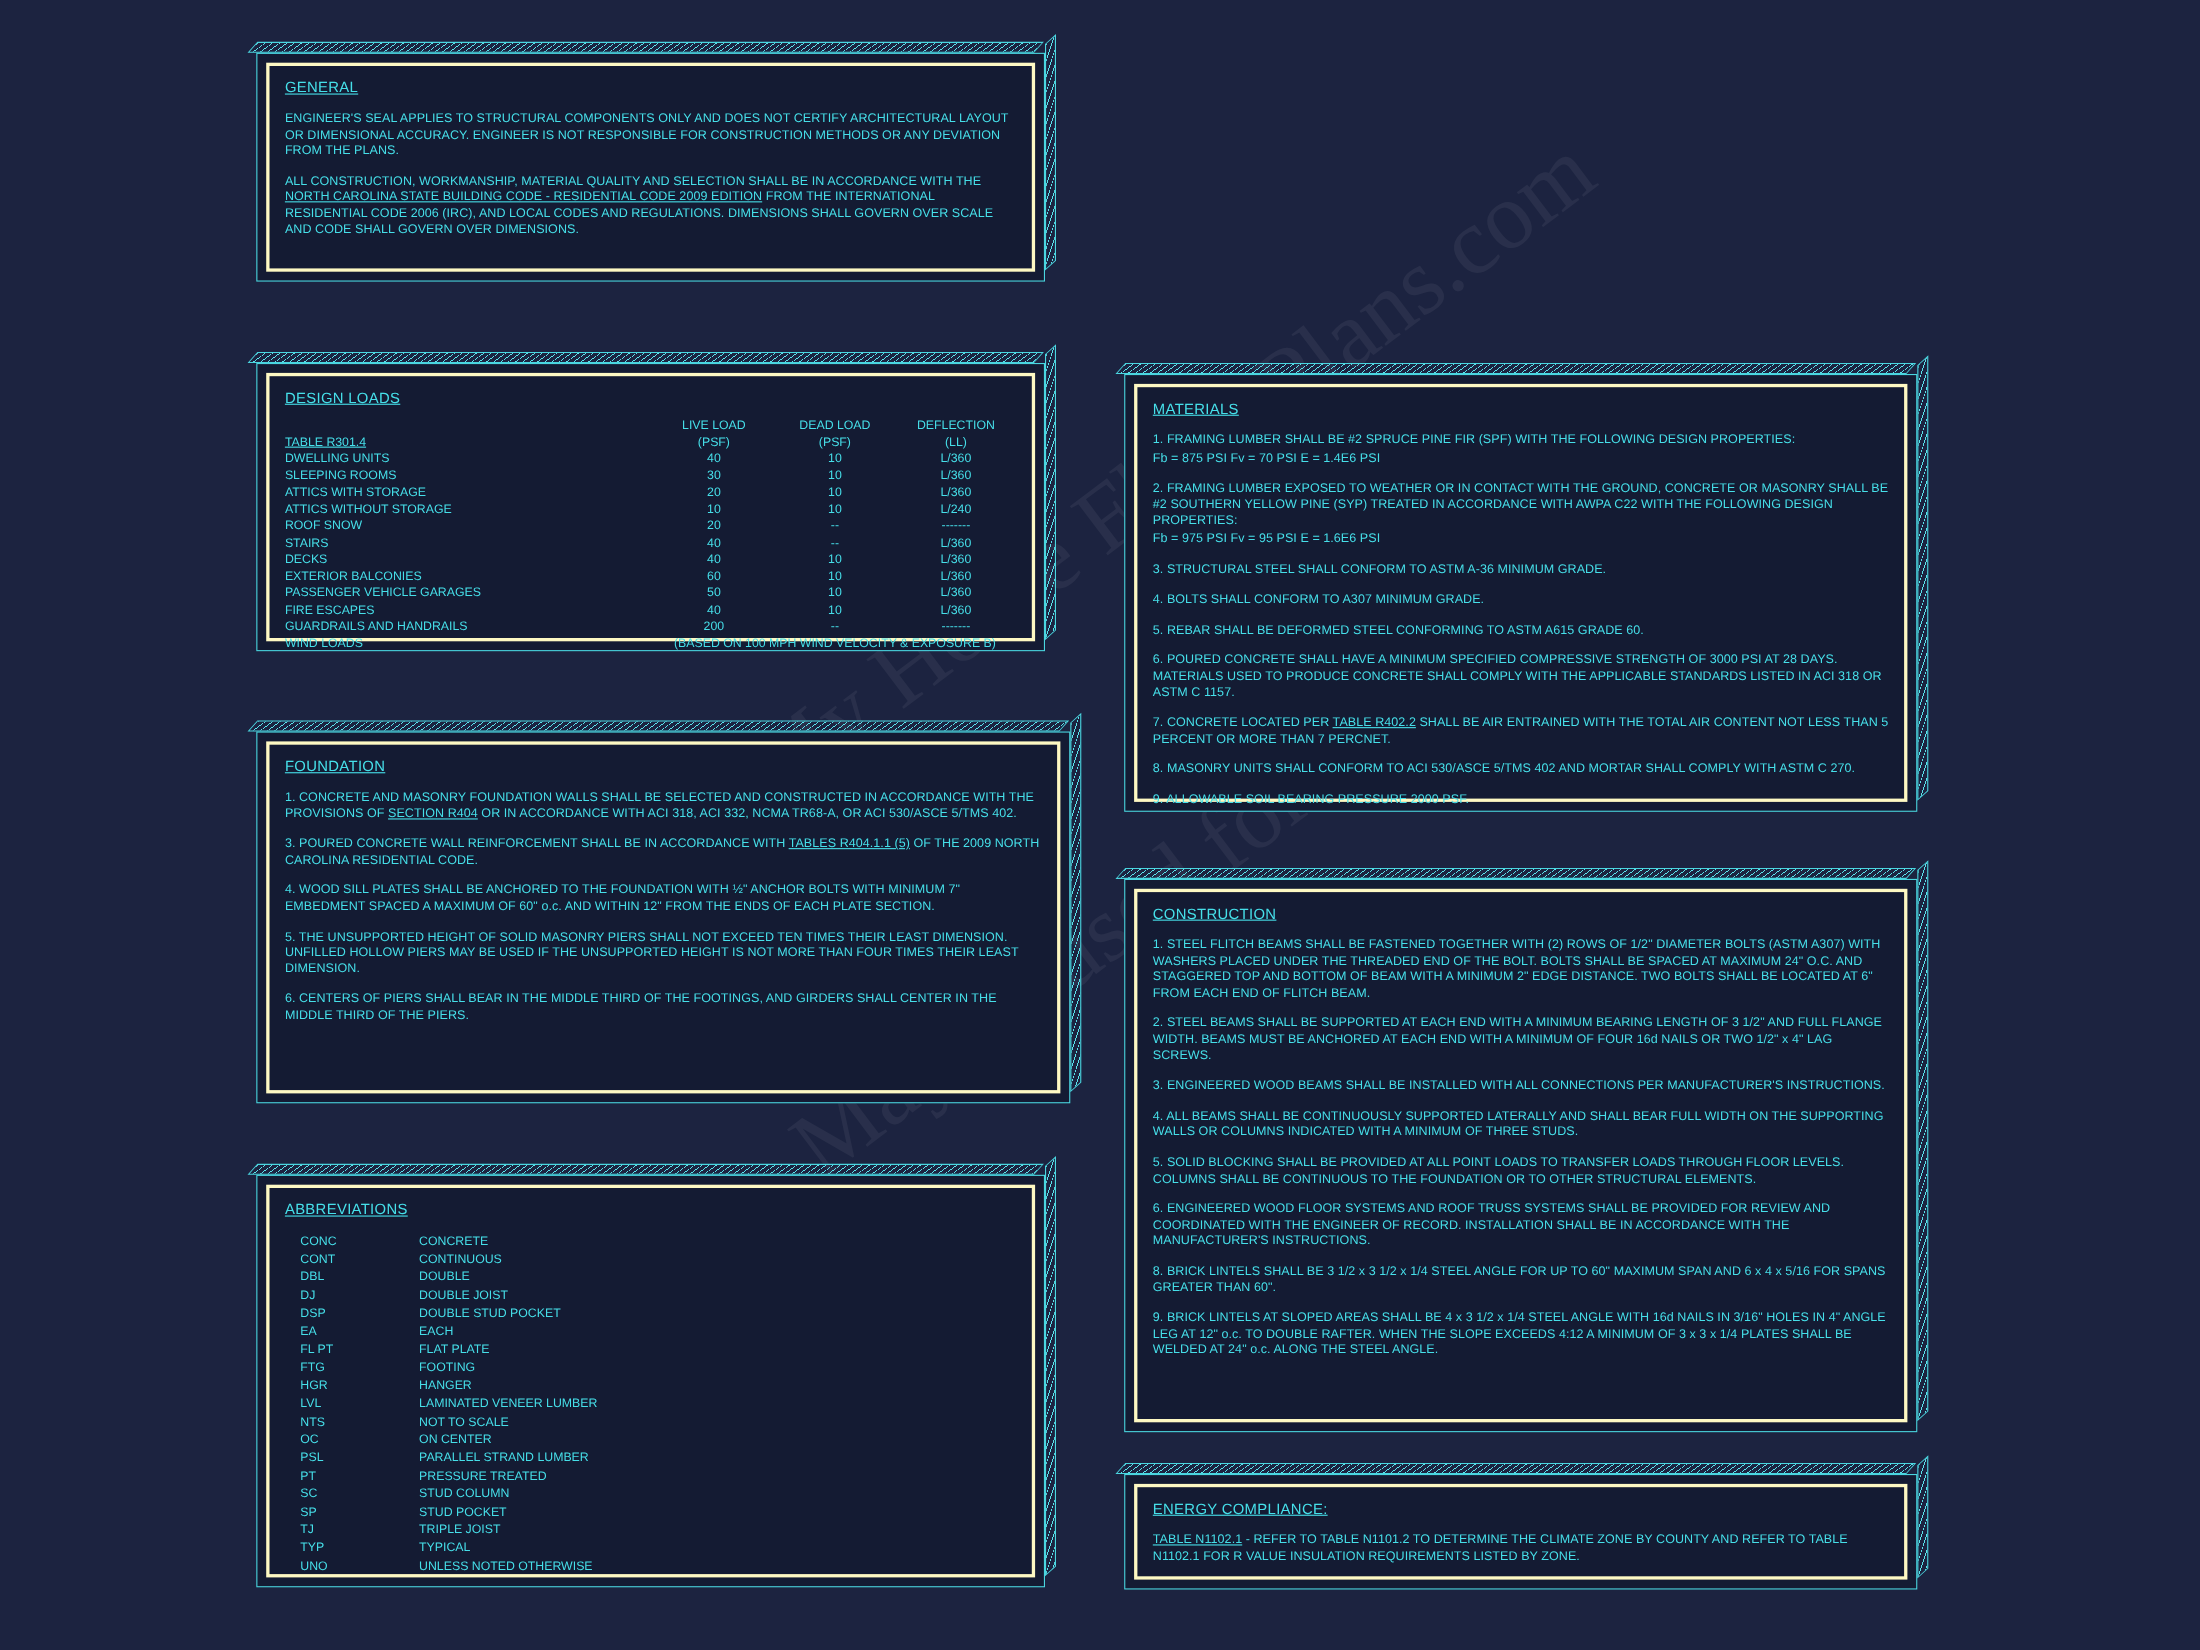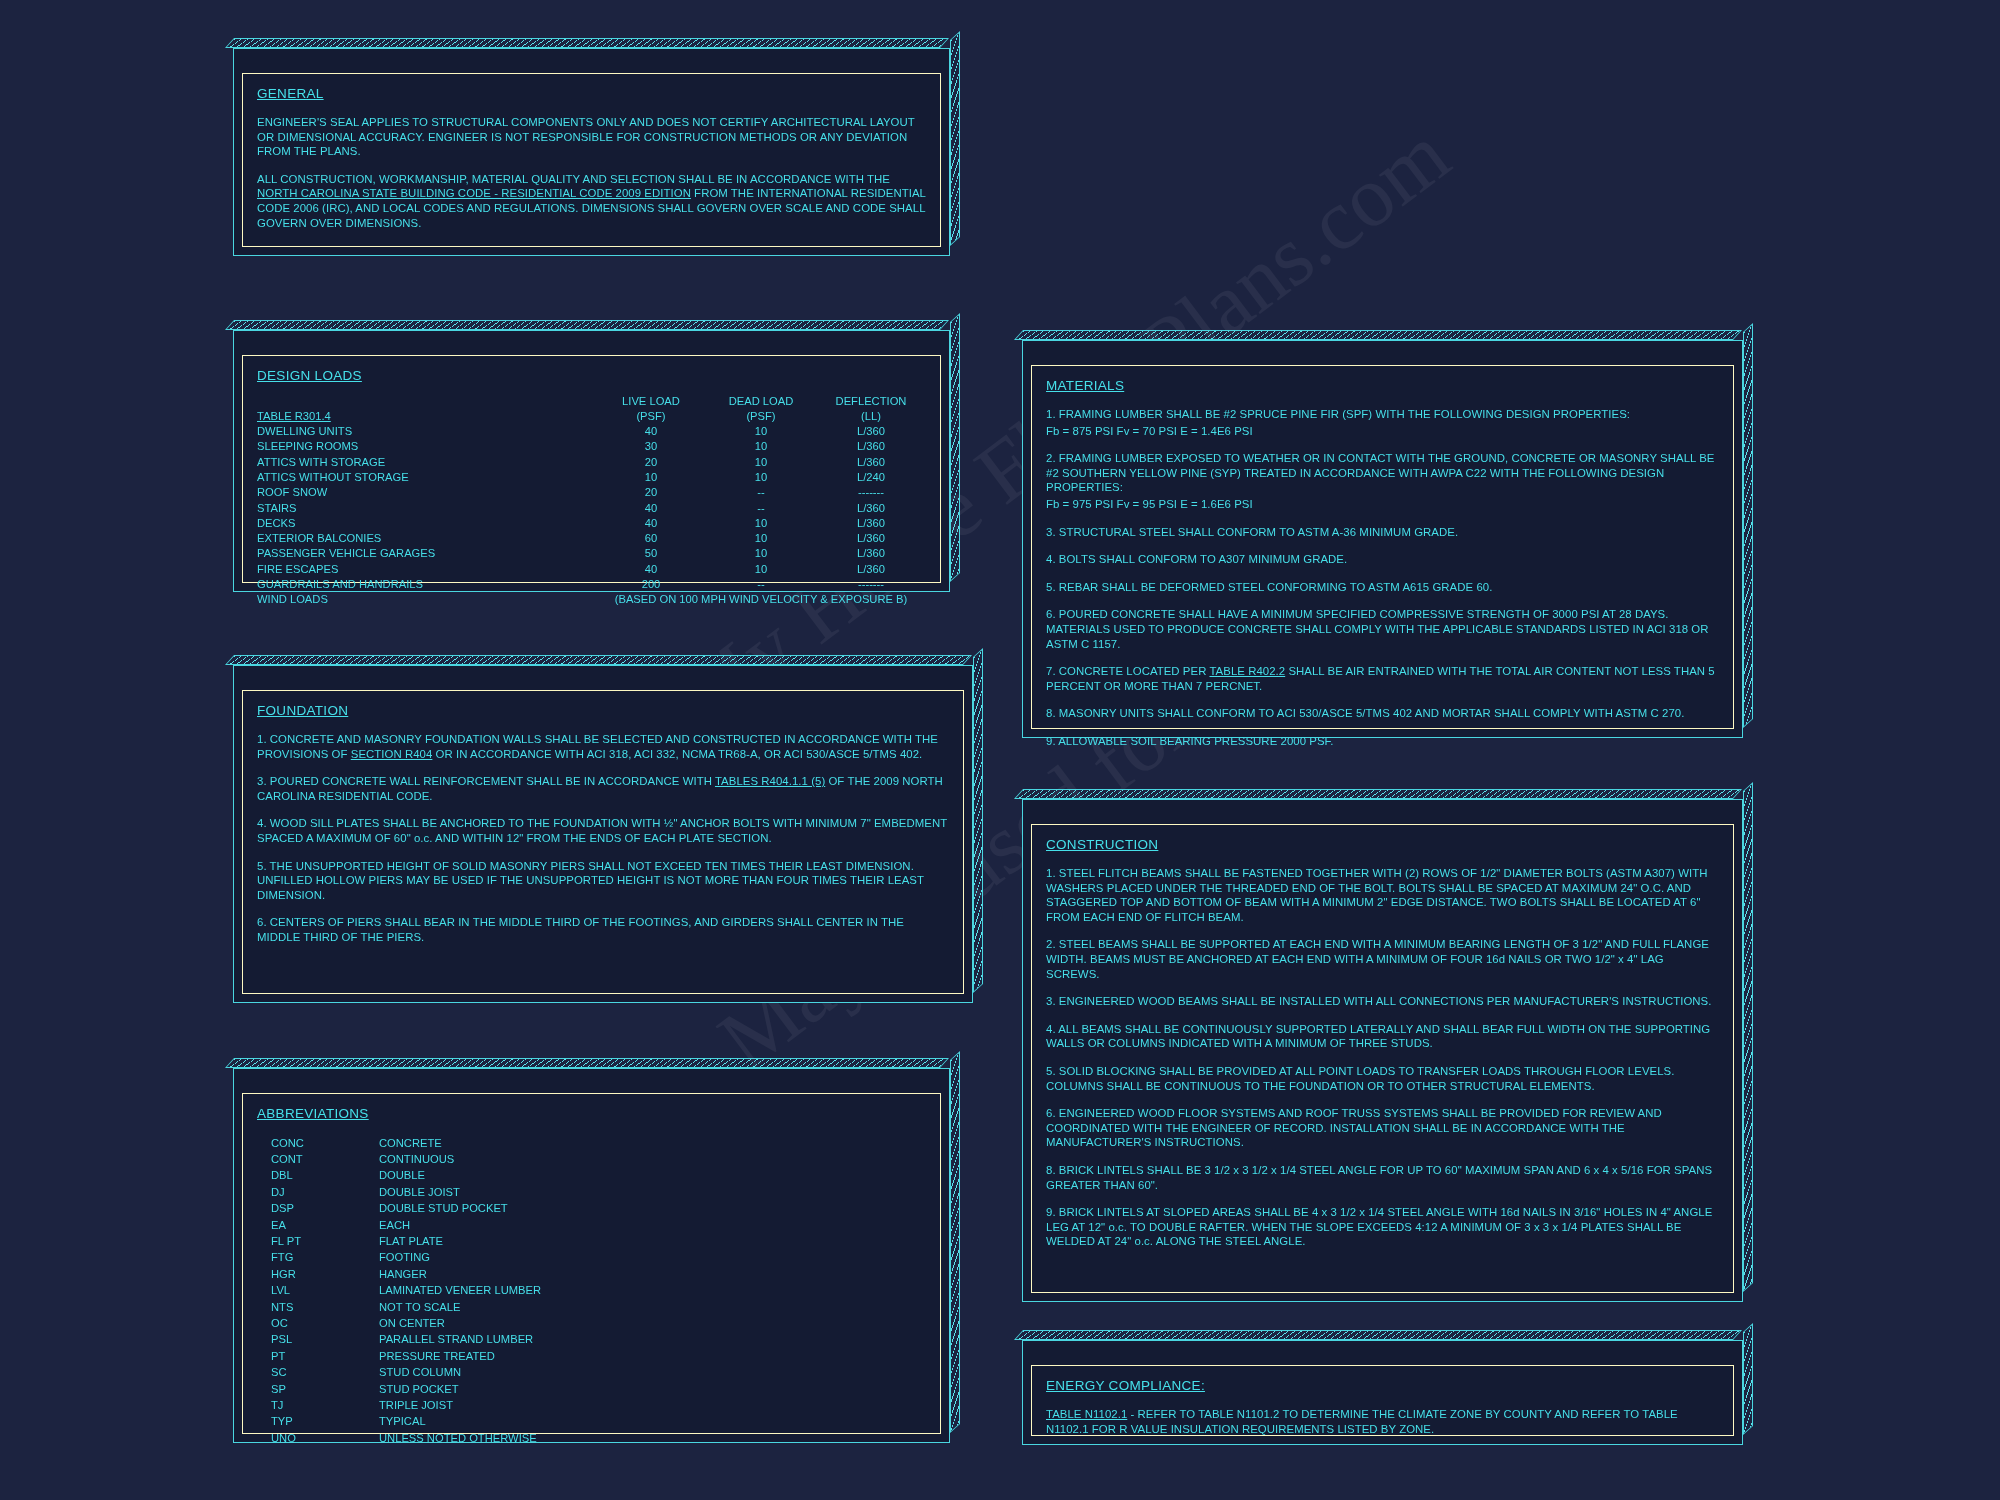--- a/index.html
+++ b/index.html
@@ -18,21 +18,21 @@
     content:"";position:absolute;left:-9px;top:-11px;width:100%;height:10px;
     background:repeating-linear-gradient(115deg,#5be3ec 0 1px,transparent 1px 6px);
     border:1px solid #4ad6e0;box-sizing:border-box;
     transform:skewX(-42deg);transform-origin:bottom left;}
   .panel:after{ 
     content:"";position:absolute;right:-11px;top:-9px;width:10px;height:100%;
     background:repeating-linear-gradient(115deg,#5be3ec 0 1px,transparent 1px 6px);
     border:1px solid #4ad6e0;box-sizing:border-box;
     transform:skewY(-42deg);transform-origin:top left;}
   .inner{position:absolute;left:8px;top:8px;right:8px;bottom:8px;
-    border:1px solid #fef9c3;box-sizing:border-box;padding:12px 14px;margin-top:16px;}
+    border:3px solid #fef9c3;box-sizing:border-box;padding:12px 14px;}
 
   .title{font-size:13.5px;letter-spacing:.3px;text-decoration:underline;
     margin-bottom:14px;color:#46e0ea;}
   p.t{font-size:11.4px;line-height:14.6px;margin:0 0 13px 0;color:#46dfe9;
     letter-spacing:.05px;}
   p.t:last-child{margin-bottom:0;}
   .u{text-decoration:underline;}
 
   
   table.loads{border-collapse:collapse;font-size:11.2px;color:#46dfe9;width:100%;}

